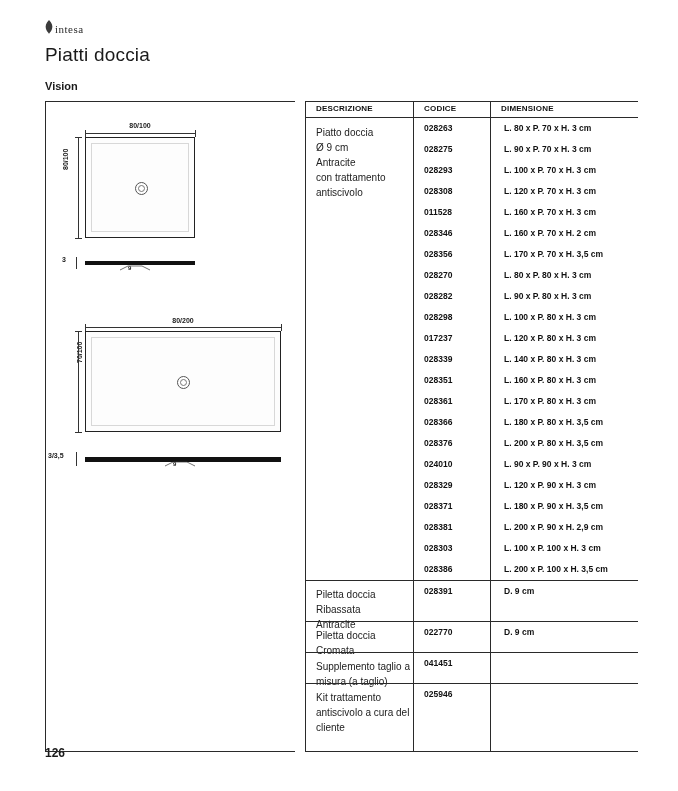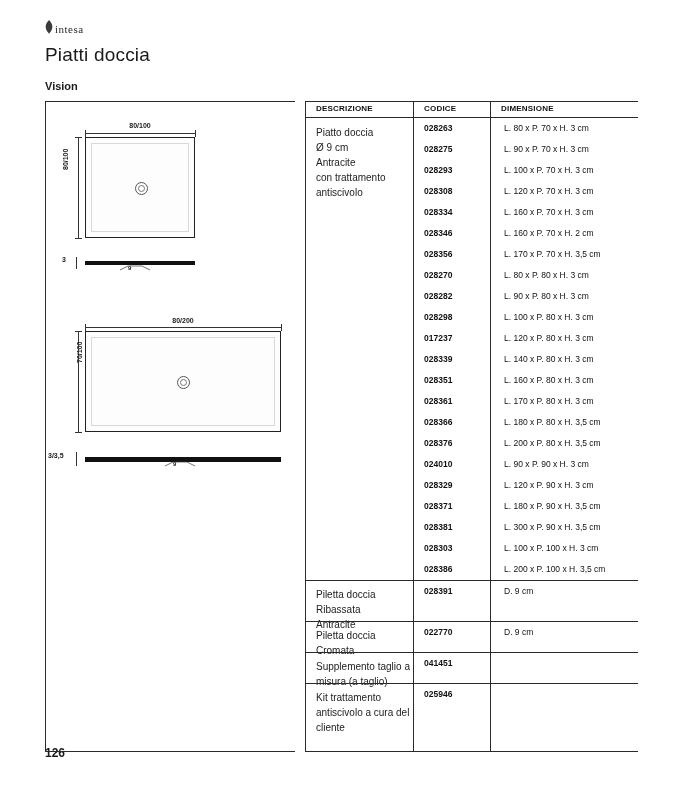--- a/index.html
+++ b/index.html
@@ -267,21 +267,21 @@
   .row .code {
     position: absolute;
     left: 0;
     font-weight: bold;
     font-size: 8.5px;
     color: #111;
   }
   .row .dim {
     position: absolute;
     left: 80px;
-    font-weight: normal;
+    font-weight: bold;
     font-size: 8.5px;
     color: #111;
     white-space: nowrap;
   }
 
   .desc-block {
     position: absolute;
     font-size: 10px;
     line-height: 15px;
     color: #222;
@@ -382,21 +382,21 @@
 </div>
 <div class="row" style="left:424px; top:165px;">
   <span class="code">028293</span>
   <span class="dim">L. 100 x P. 70 x H. 3 cm</span>
 </div>
 <div class="row" style="left:424px; top:186px;">
   <span class="code">028308</span>
   <span class="dim">L. 120 x P. 70 x H. 3 cm</span>
 </div>
 <div class="row" style="left:424px; top:207px;">
-  <span class="code">028334</span>
+  <span class="code">011528</span>
   <span class="dim">L. 160 x P. 70 x H. 3 cm</span>
 </div>
 <div class="row" style="left:424px; top:228px;">
   <span class="code">028346</span>
   <span class="dim">L. 160 x P. 70 x H. 2 cm</span>
 </div>
 <div class="row" style="left:424px; top:249px;">
   <span class="code">028356</span>
   <span class="dim">L. 170 x P. 70 x H. 3,5 cm</span>
 </div>
@@ -443,21 +443,21 @@
 <div class="row" style="left:424px; top:480px;">
   <span class="code">028329</span>
   <span class="dim">L. 120 x P. 90 x H. 3 cm</span>
 </div>
 <div class="row" style="left:424px; top:501px;">
   <span class="code">028371</span>
   <span class="dim">L. 180 x P. 90 x H. 3,5 cm</span>
 </div>
 <div class="row" style="left:424px; top:522px;">
   <span class="code">028381</span>
-  <span class="dim">L. 300 x P. 90 x H. 3,5 cm</span>
+  <span class="dim">L. 200 x P. 90 x H. 2,9 cm</span>
 </div>
 <div class="row" style="left:424px; top:543px;">
   <span class="code">028303</span>
   <span class="dim">L. 100 x P. 100 x H. 3 cm</span>
 </div>
 <div class="row" style="left:424px; top:564px;">
   <span class="code">028386</span>
   <span class="dim">L. 200 x P. 100 x H. 3,5 cm</span>
 </div>
 

